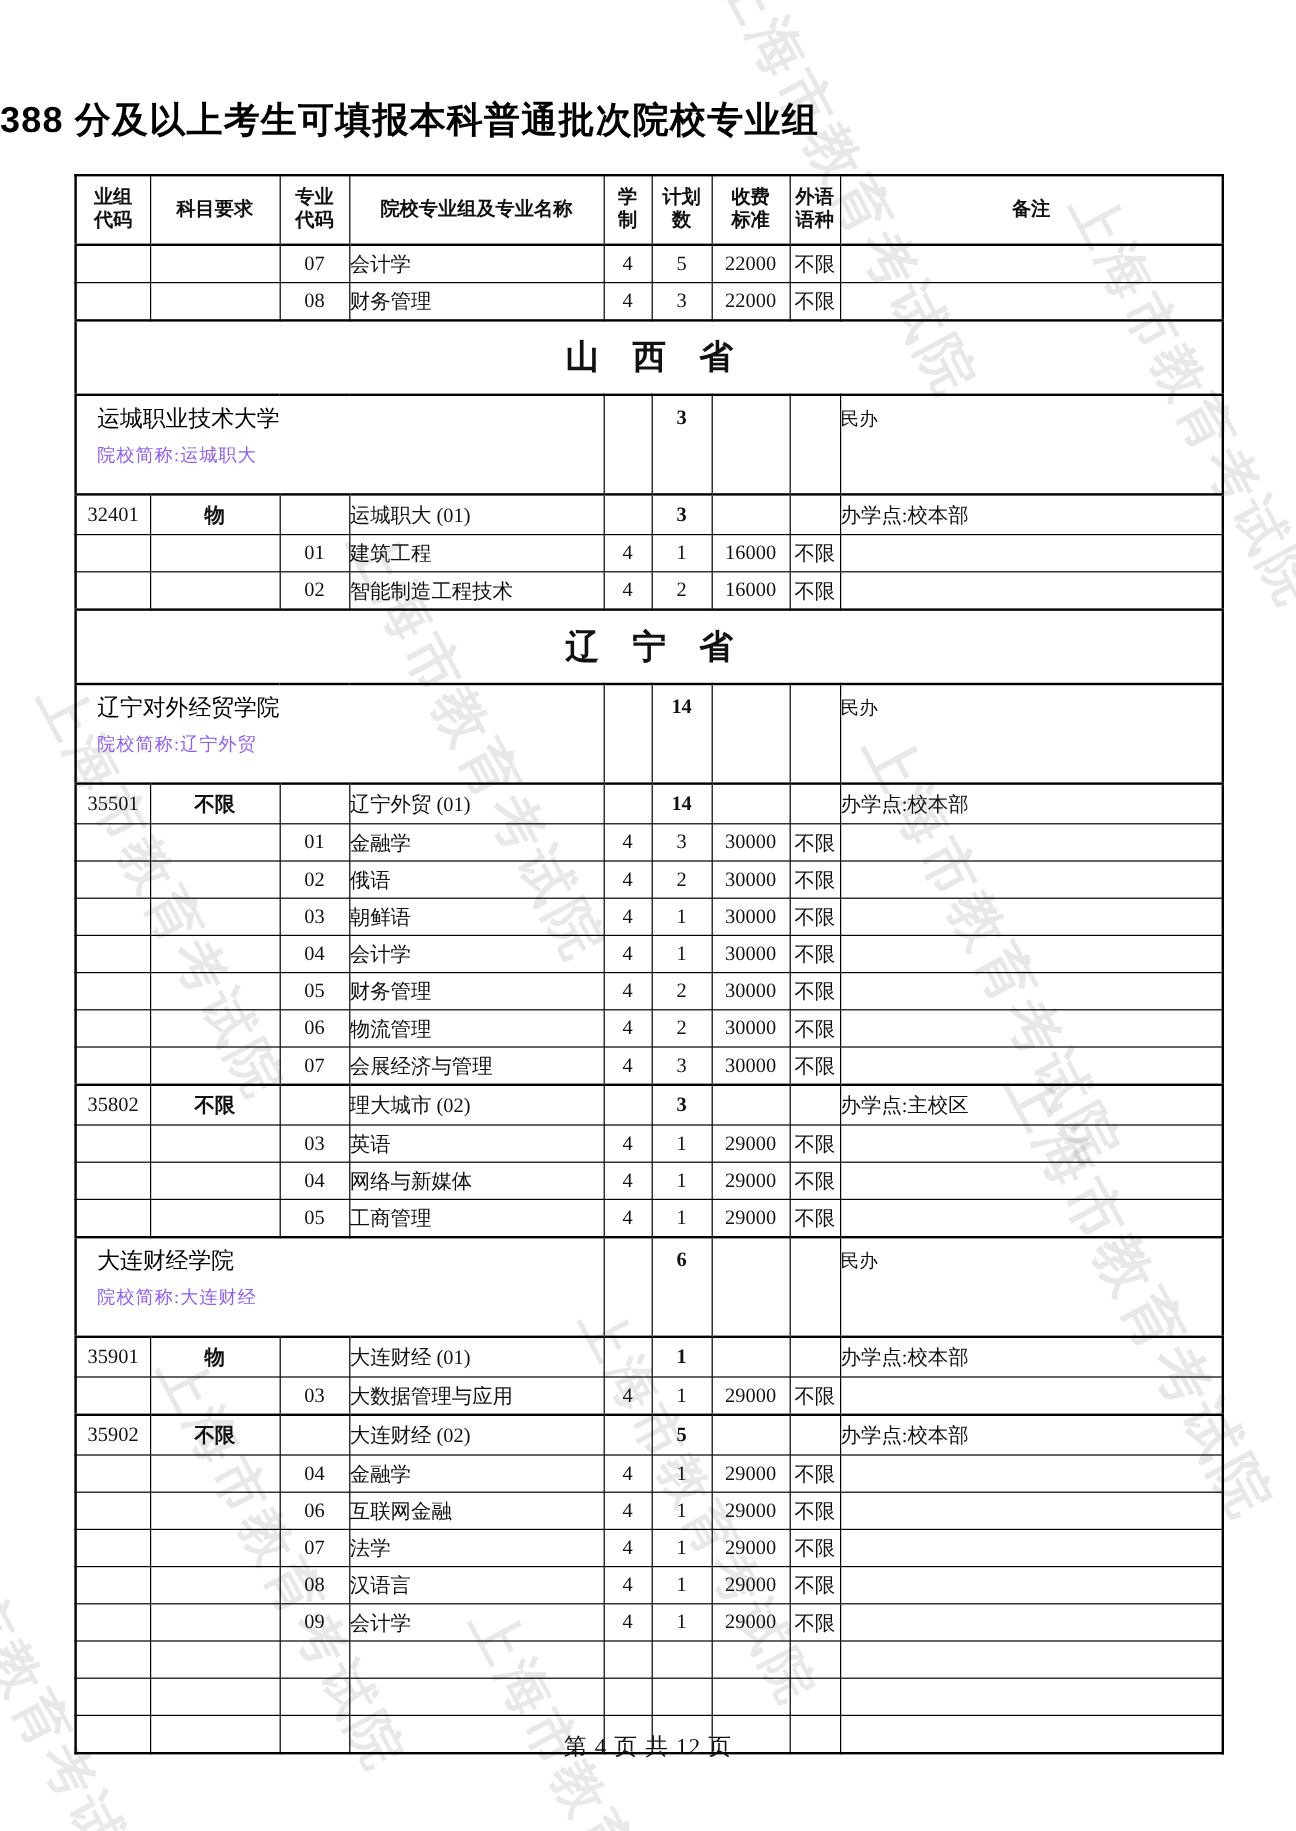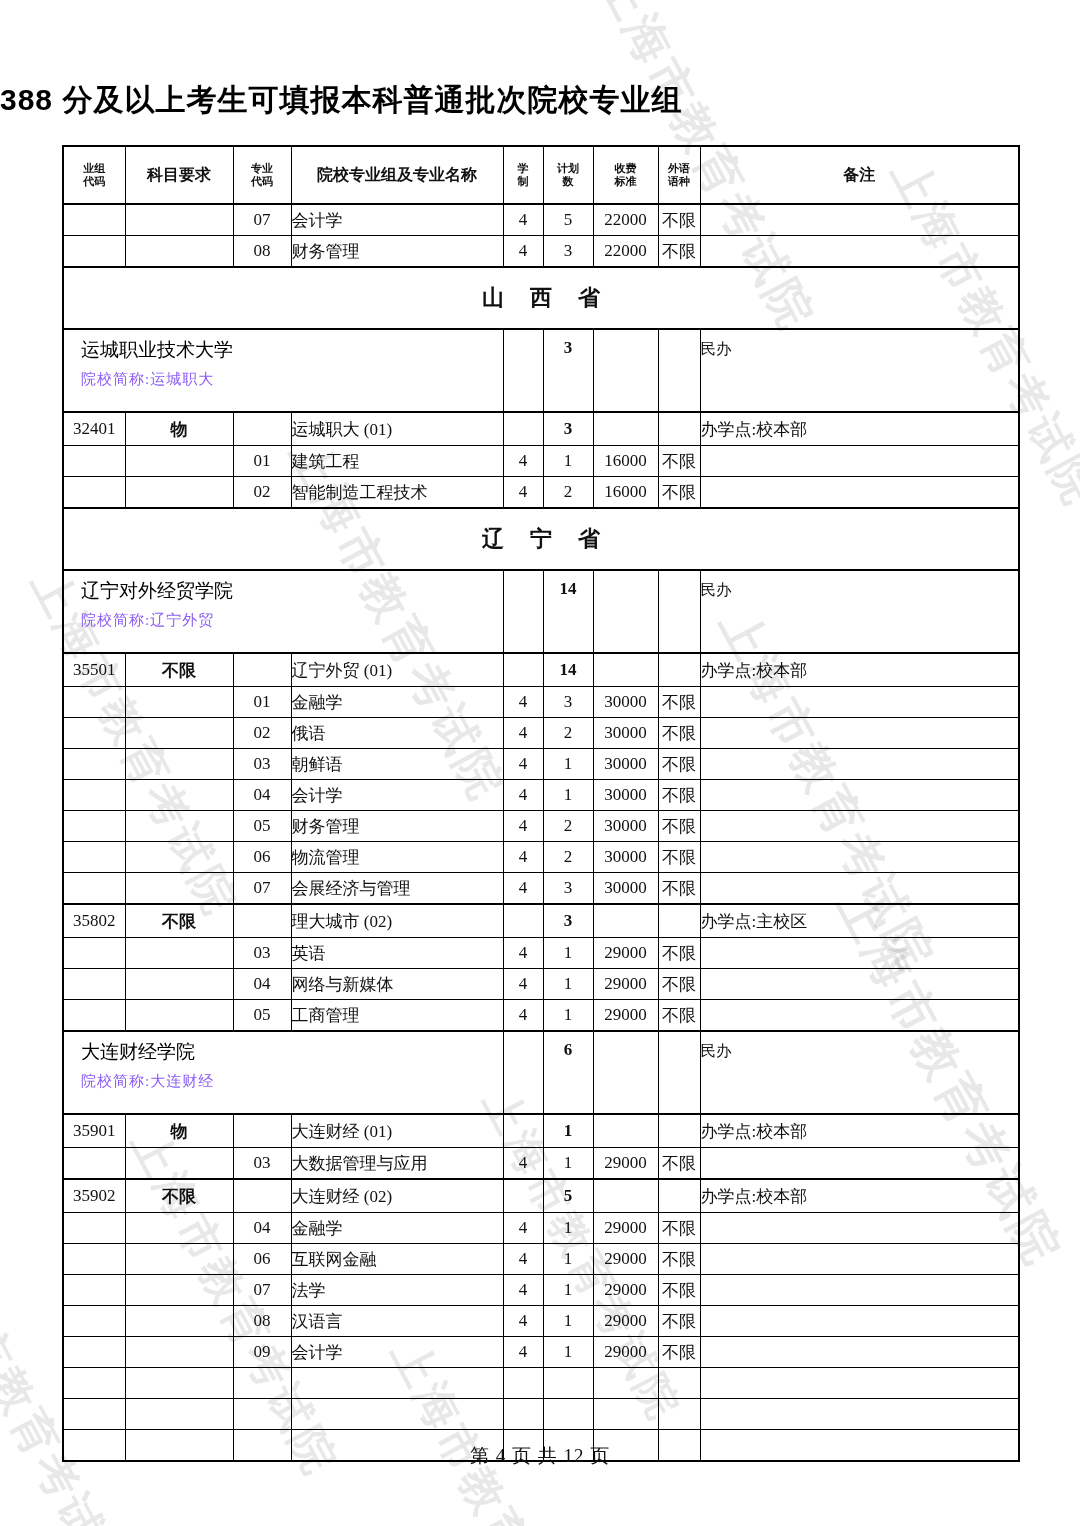--- a/index.html
+++ b/index.html
@@ -94,21 +94,21 @@
   
   tr.hdr td {
     height: 56px;
     text-align: center;
     font-family: "Liberation Sans", "DejaVu Sans", sans-serif;
     font-weight: 700;
     font-size: 16px;
     line-height: 1.18;
     border-bottom: 2px solid #000;
   }
-  tr.hdr td.two-line { font-size: 11px; }
+  tr.hdr td.two-line { font-size: 16px; }
 
   
   tr.major td {
     height: 30px;
     font-size: 17px;
     font-family: "Liberation Serif", "DejaVu Serif", serif;
   }
   td.grp      { text-align: center;   padding-left: 5px; font-size: 17px; }
   td.req      { text-align: center; font-family: "Liberation Sans","DejaVu Sans",sans-serif; font-weight: 700; font-size: 17px; }
   td.maj      { text-align: center; font-size: 16.5px; }
@@ -119,21 +119,21 @@
   td.fee      { text-align: center; font-size: 16.5px; }
   td.lang     { text-align: center; font-size: 16.5px; }
   td.note     { text-align: left;   padding-left: 6px; }
 
   
   tr.province td {
     height: 60px;
     text-align: center;
     font-family: "Liberation Sans", "DejaVu Sans", sans-serif;
     font-weight: 700;
-    font-size: 22px;
+    font-size: 28px;
     letter-spacing: 10px;
     text-indent: 10px;
     border-top: 2px solid #000;
     border-bottom: 2px solid #000;
     border-radius: 21px;
   }
 
   
   tr.school td {
     border-top: 2px solid #000;

